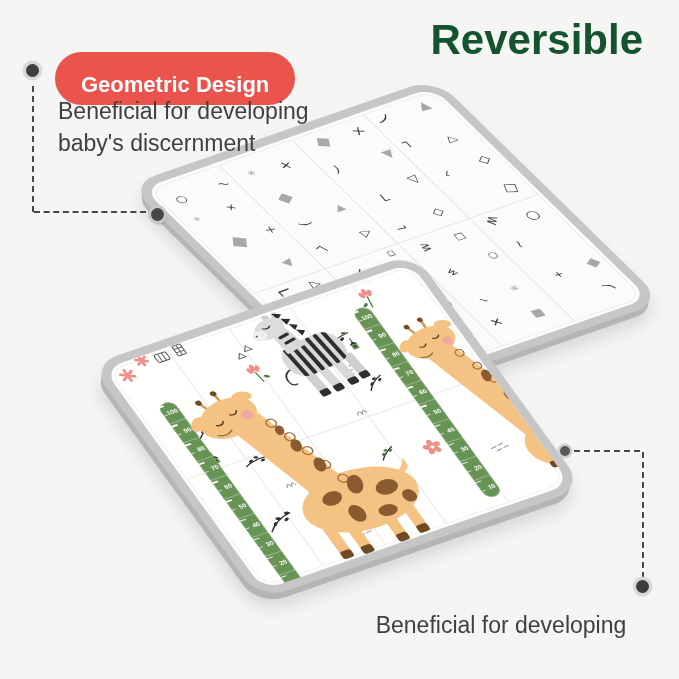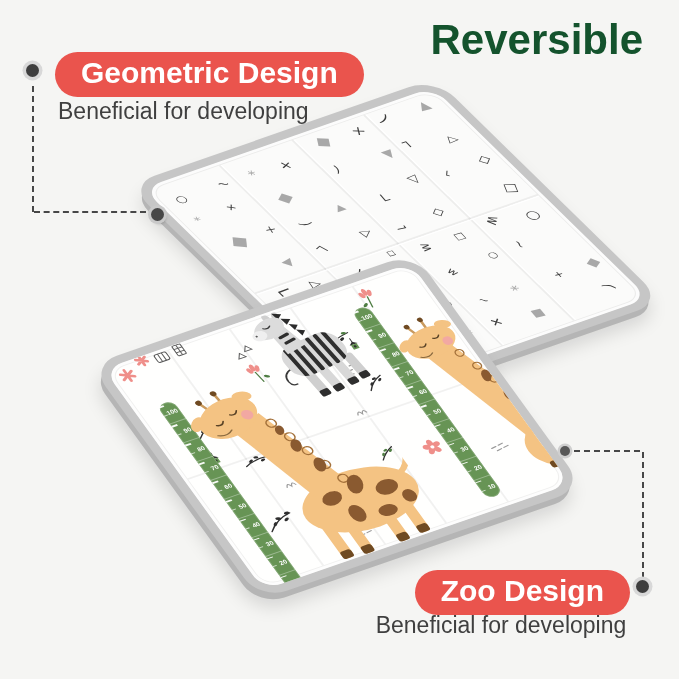--- a/index.html
+++ b/index.html
@@ -1,22 +1,22 @@
 <!DOCTYPE html>
 <html style="--badge: #ea544d; --ruler-green: #679455; --leaf-green: #4e7d42; --giraffe-body: #f4c383; --giraffe-spot: #8a5a30; --zebra-body: #d9d9d9; --zebra-stripe: #2e2e2e; --flower-pink: #ef8f8a; --ink: #3c3c3c; --mat-edge: #c6c6c6;"><head>
 <meta charset="utf-8">
 <style>
   html,body{margin:0;padding:0;background:#e9e9e9;}
   .stage{position:relative;width:679px;height:679px;overflow:hidden;background:#f5f5f3;
          font-family:"Liberation Sans",sans-serif;}
 
   
   .title{position:absolute;top:16px;right:36px;font-size:42px;font-weight:700;color:#14532d;margin:0;z-index:6;}
-  .pill{position:absolute;background:var(--badge,#ea544d);color:#fff;font-weight:700;font-size:30px;
-        padding:4px 26px 7px;border-radius:999px;white-space:nowrap;z-index:6;}
+  .pill{position:absolute;background:var(--badge,#ea544d);color:#fff;font-weight:700;font-size:22px;
+        padding:20px 26px 7px;border-radius:999px;white-space:nowrap;z-index:6;}
   .pill-geo{left:55px;top:52px;}
   .pill-zoo{top:570px;right:49px;}
   .caption{position:absolute;color:#3f3f3f;font-size:23px;line-height:1.38;margin:0;z-index:6;}
   .cap-geo{left:58px;top:96px;text-align:left;}
   .cap-zoo{top:610px;right:28px;width:300px;text-align:center;}
   .bullet{position:absolute;width:13px;height:13px;border-radius:50%;background:#3e3e3e;
           box-shadow:0 0 0 3.5px #d8d8d8;z-index:6;}
   .bullet-geo{left:26px;top:64px;}
   .bullet-zoo{left:636px;top:580px;}
   .dash{position:absolute;z-index:5;}
@@ -74,21 +74,21 @@
 </style>
 </head>
 <body>
 
 <div class="stage">
 
   <h1 class="title">Reversible</h1>
 
   <span class="bullet bullet-geo"></span>
   <div class="pill pill-geo">Geometric Design</div>
-  <p class="caption cap-geo"><span>Beneficial for developing</span><br></p>
+  <p class="caption cap-geo"><span>Beneficial for developing</span><br><span>baby's discernment</span></p>
   <div class="dash dash-v" id="dash-geo-v"></div>
   <div class="dash dash-h" id="dash-geo-h"></div>
 
   <div class="mat geo-mat">
     <div class="seam-v" style="left:25%"></div>
     <div class="seam-v" style="left:50%"></div>
     <div class="seam-v" style="left:75%"></div>
     <div class="seam-h" style="top:50%"></div>
     <div id="geo-pattern">
         <span class="pg" style="left: 10.1058px; top: 13.6642px; transform: rotate(114deg); font-size: 11.9px;">○</span>
@@ -524,16 +524,15 @@
       </g>
     </svg>
   </div>
 
   <div class="grommet" id="grommet-geo"></div>
   <div class="grommet" id="grommet-zoo"></div>
 
   <div class="dash dash-h" id="dash-zoo-h"></div>
   <div class="dash dash-v" id="dash-zoo-v"></div>
   <span class="bullet bullet-zoo"></span>
-  <div class="pill pill-zoo">Zoo Design</div>
   <p class="caption cap-zoo"><span>Beneficial for developing</span><br></p>
 
 </div>
 
 </body></html>

